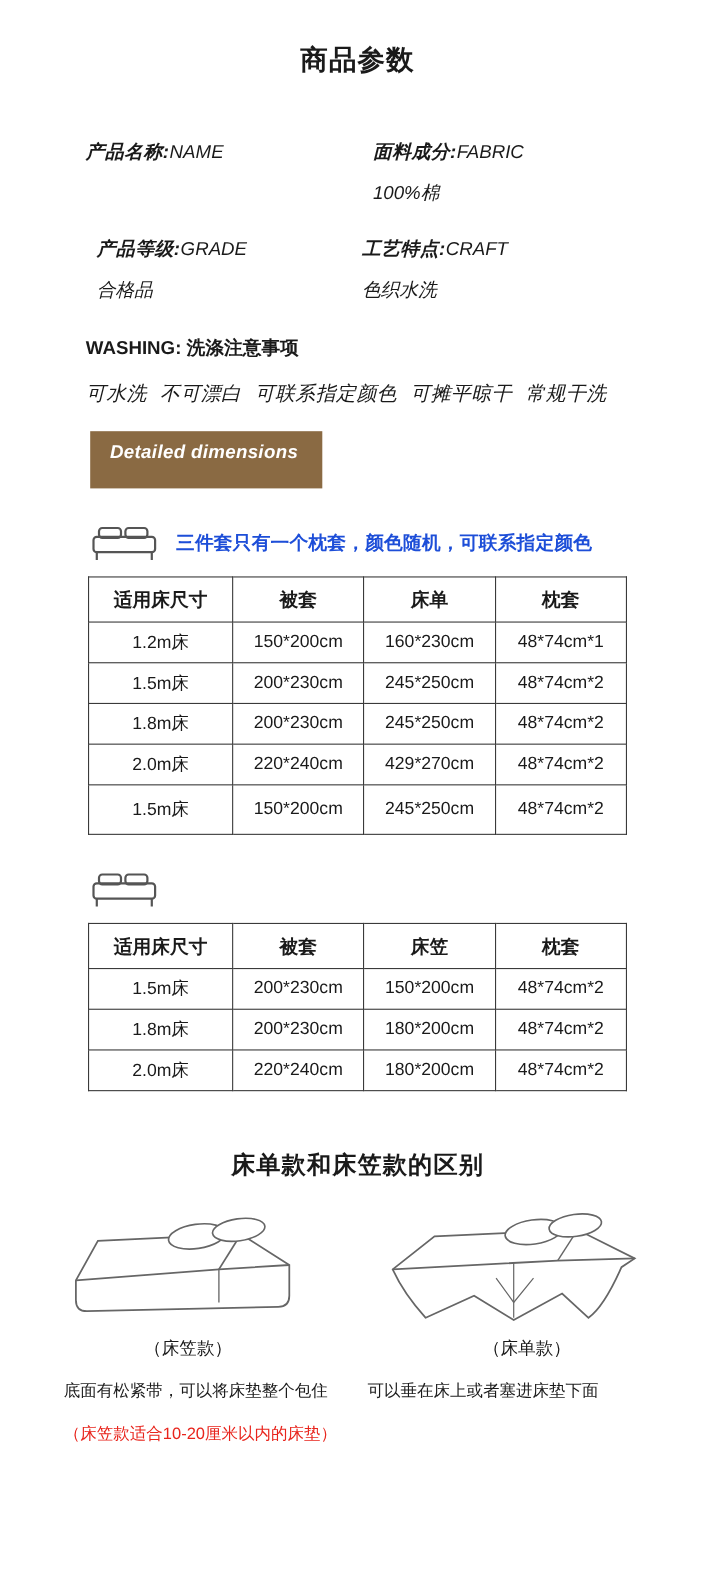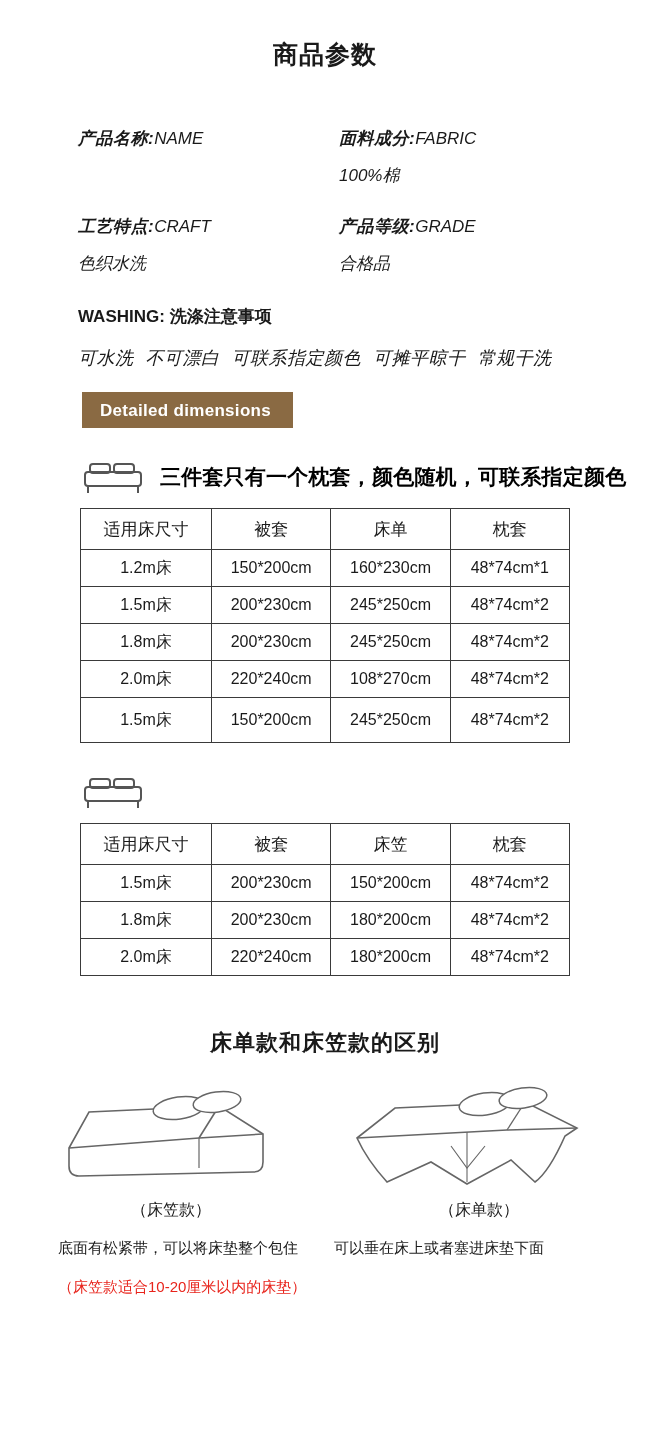--- a/index.html
+++ b/index.html
@@ -67,51 +67,52 @@
     letter-spacing: 0.5px;
   }
   .washing-items span { margin-right: 12px; font-style: italic; }
   .dim-banner {
     margin: 22px 0 0 82px;
     background: #8a6a43;
     color: #ffffff;
     display: inline-block;
     font-size: 17px;
     font-weight: bold;
-    padding: 9px 22px 7px 18px;
+    font-style: italic;
+    padding: 9px 22px 23px 18px;
     letter-spacing: 0.3px;
   }
   .bed-icon-row {
     display: flex;
     align-items: center;
     margin: 30px 0 0 82px;
   }
   .note-red {
-    color: #000000;
-    font-size: 21px;
+    color: #1d4ed8;
+    font-size: 17px;
     font-weight: bold;
     margin-left: 16px;
     letter-spacing: 0.2px;
   }
   table.size-table {
     border-collapse: collapse;
     margin: 12px 0 0 80px;
     width: 490px;
     table-layout: fixed;
   }
   table.size-table td, table.size-table th {
     border: 1px solid #3a3a3a;
     text-align: center;
     font-size: 16px;
     height: 36px;
     font-weight: normal;
     padding: 0;
   }
   table.size-table th {
-    font-weight: normal;
+    font-weight: bold;
     height: 40px;
     font-size: 17px;
   }
   table.size-table td.first, table.size-table th.first { width: 130px; }
   table.size-table tr.tall td { height: 44px; }
   .section-title {
     text-align: center;
     font-size: 22px;
     font-weight: bold;
     margin-top: 52px;
@@ -156,27 +157,27 @@
   <div class="spec-row">
     <div class="spec-col">
       <div class="spec-label"><span>产品名称:</span><span class="en">NAME</span></div>
     </div>
     <div class="spec-col right">
       <div class="spec-label"><span>面料成分:</span><span class="en">FABRIC</span></div>
       <div class="spec-value">100%棉</div>
     </div>
   </div>
   <div class="spec-row">
+    <div class="spec-col right">
+      <div class="spec-label"><span>产品等级:</span><span class="en">GRADE</span></div>
+      <div class="spec-value">合格品</div>
+    </div>
     <div class="spec-col">
       <div class="spec-label"><span>工艺特点:</span><span class="en">CRAFT</span></div>
       <div class="spec-value">色织水洗</div>
-    </div>
-    <div class="spec-col right">
-      <div class="spec-label"><span>产品等级:</span><span class="en">GRADE</span></div>
-      <div class="spec-value">合格品</div>
     </div>
   </div>
 </div>
 
 <div class="washing">
   <div class="washing-title">
     <span>WASHING:</span>
     <span class="cn">洗涤注意事项</span>
   </div>
   <div class="washing-items">
@@ -221,21 +222,21 @@
   </tr>
   <tr>
     <td class="first">1.8m床</td>
     <td>200*230cm</td>
     <td>245*250cm</td>
     <td>48*74cm*2</td>
   </tr>
   <tr>
     <td class="first">2.0m床</td>
     <td>220*240cm</td>
-    <td>108*270cm</td>
+    <td>429*270cm</td>
     <td>48*74cm*2</td>
   </tr>
   <tr class="tall">
     <td class="first">1.5m床</td>
     <td>150*200cm</td>
     <td>245*250cm</td>
     <td>48*74cm*2</td>
   </tr>
 </tbody>
   </table>

